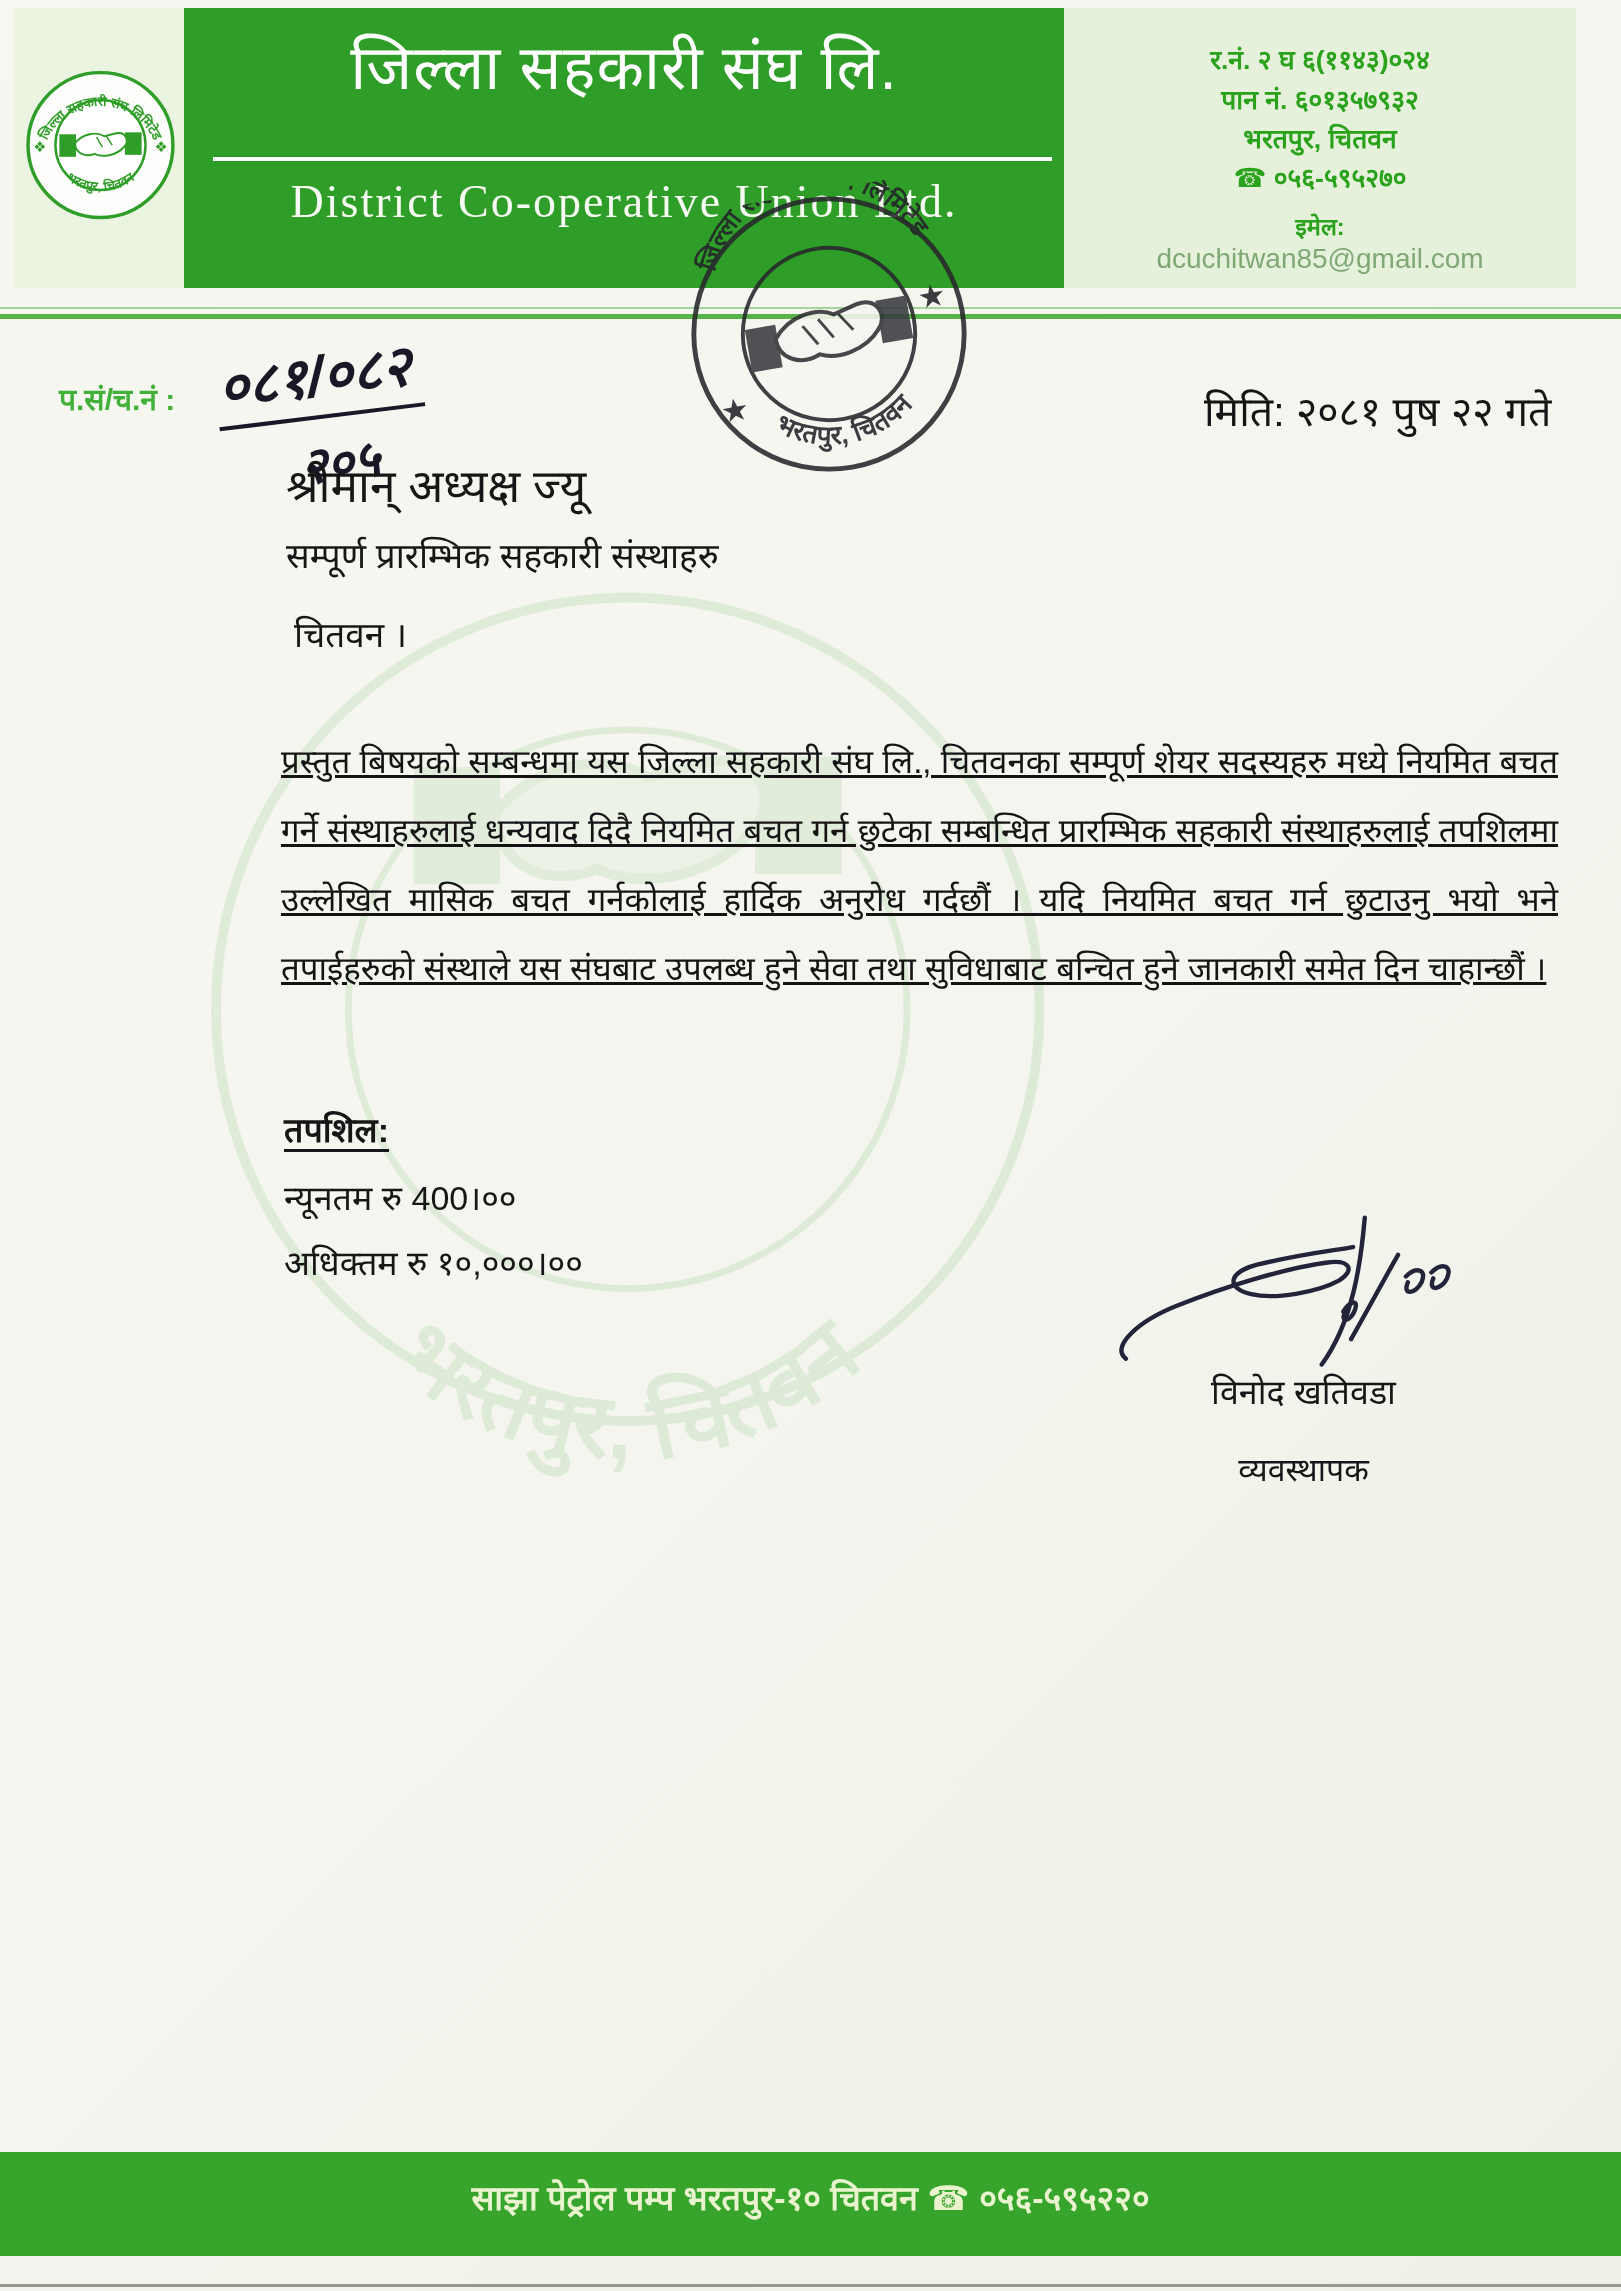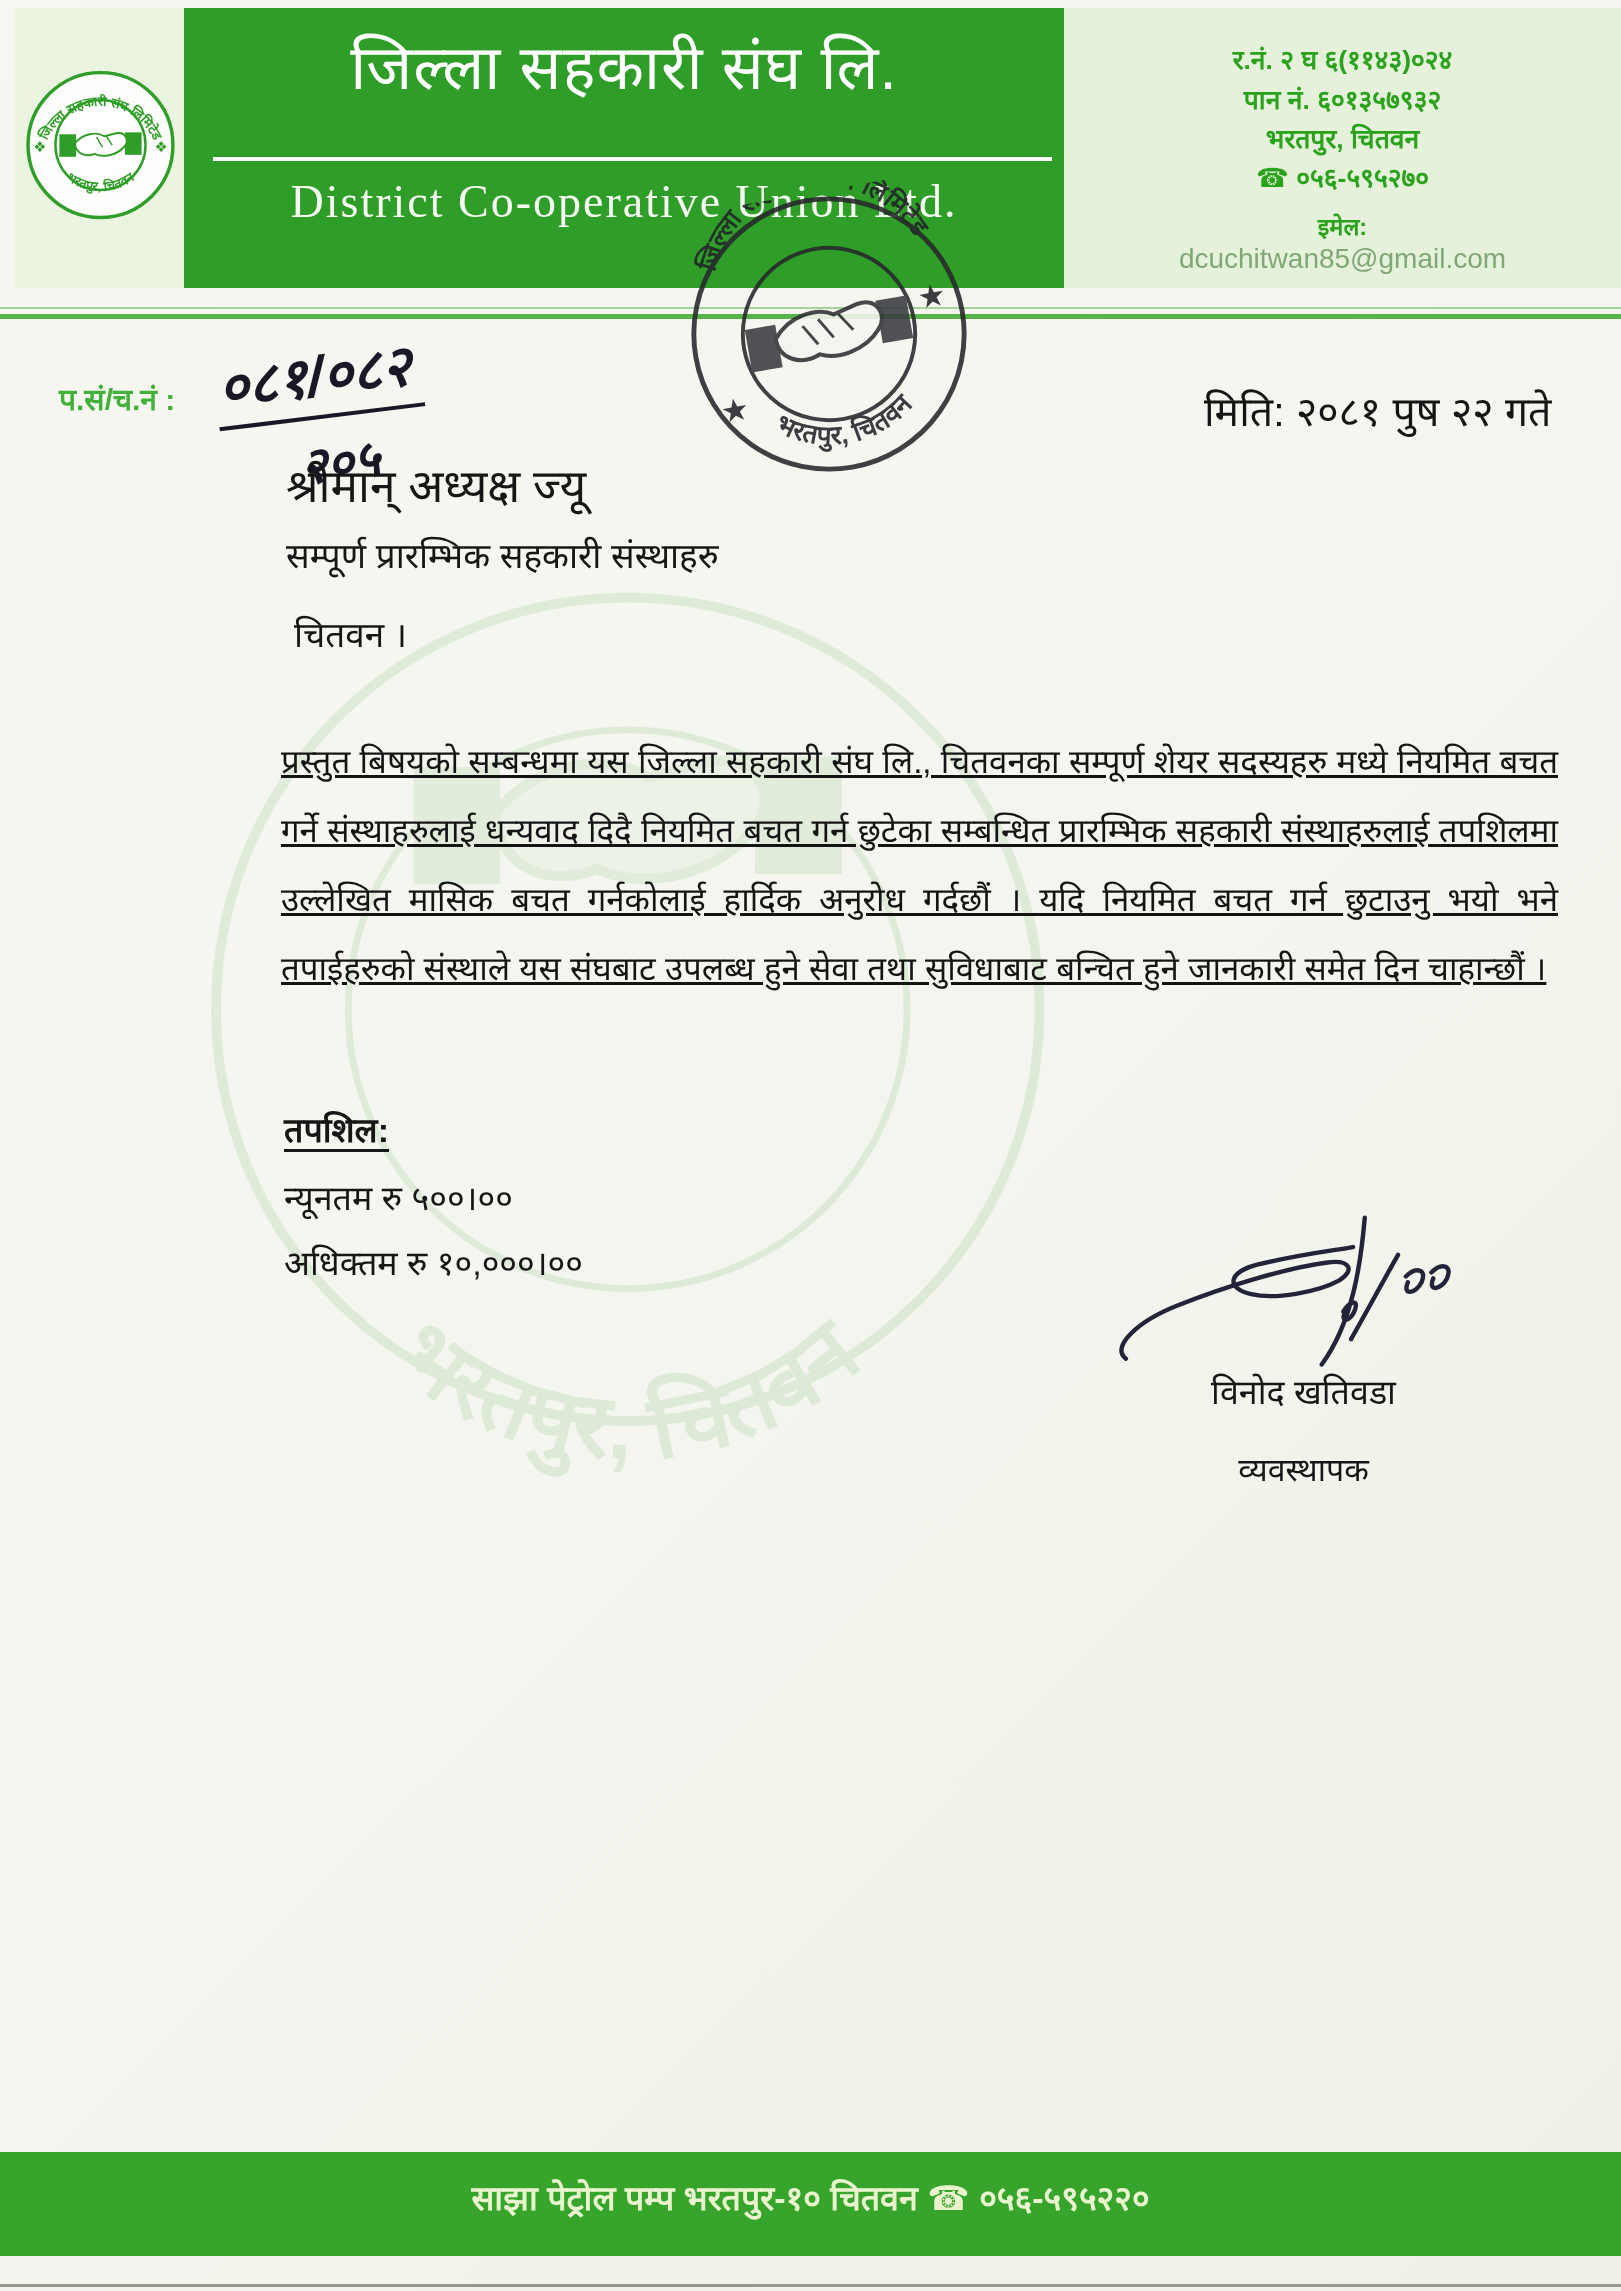--- a/index.html
+++ b/index.html
@@ -9,21 +9,21 @@
         font-family:"Liberation Sans","DejaVu Sans",sans-serif;color:#161616;}
   
   .logo-panel{position:absolute;left:13.7px;top:7.8px;width:171px;height:280px;background:#ebf4e1;}
   .band{position:absolute;left:184px;top:7.8px;width:880px;height:280px;background:#2f9e28;}
   .band-np{position:absolute;left:0;right:0;top:15.7px;text-align:center;color:#ffffff;
            font-size:62px;font-weight:400;letter-spacing:1px;}
   .band-rule{position:absolute;left:29px;right:11.8px;top:149px;height:3.9px;background:#ffffff;}
   .band-en{position:absolute;left:0;right:0;top:167px;text-align:center;color:#f6faf2;
            font-size:46px;font-family:"Liberation Serif","DejaVu Serif",serif;letter-spacing:2px;}
   .info-box{position:absolute;left:1064px;top:7.8px;width:512px;height:280px;background:#e6f1dc;
-            color:#2aa21c;font-weight:700;text-align:center;padding-left:45px;}
+            color:#2aa21c;font-weight:700;text-align:center;}
   .info-line{position:absolute;left:9.8px;right:9.8px;font-size:26.5px;}
   .info-email{color:#7fa874;font-weight:400;font-size:28px;}
   .sep{position:absolute;left:0;top:314px;width:100%;height:4.9px;background:#58b44a;}
   .sep2{position:absolute;left:0;top:307px;width:100%;height:2px;background:#a5d49b;}
   
   .stamp{position:absolute;left:684px;top:192px;width:290px;height:284px;transform:rotate(-10deg);opacity:.88;}
   
   .ref-label{position:absolute;left:59px;top:378px;font-size:30px;font-weight:700;color:#43b139;}
   .ref-hand{position:absolute;left:214px;top:335px;font-size:57px;font-weight:700;font-style:italic;
             color:#191827;transform:rotate(-7deg);border-bottom:4.9px solid #191827;padding:0 9.8px 2px 3.9px;}
@@ -148,21 +148,21 @@
     </text>
   </svg>
 
   <div class="to1">श्रीमान् अध्यक्ष ज्यू</div>
   <div class="to2">सम्पूर्ण प्रारम्भिक सहकारी संस्थाहरु</div>
   <div class="to3">चितवन ।</div>
 
   <div class="body-par">प्रस्तुत बिषयको सम्बन्धमा यस जिल्ला सहकारी संघ लि., चितवनका सम्पूर्ण शेयर सदस्यहरु मध्ये नियमित बचत गर्ने संस्थाहरुलाई धन्यवाद दिदै नियमित बचत गर्न छुटेका सम्बन्धित प्रारम्भिक सहकारी संस्थाहरुलाई तपशिलमा उल्लेखित मासिक बचत गर्नकोलाई हार्दिक अनुरोध गर्दछौं । यदि नियमित बचत गर्न छुटाउनु भयो भने तपाईहरुको संस्थाले यस संघबाट उपलब्ध हुने सेवा तथा सुविधाबाट बन्चित हुने जानकारी समेत दिन चाहान्छौं ।</div>
 
   <div class="details-label">तपशिल:</div>
-  <div class="detail-min">न्यूनतम रु ५००।००</div>
+  <div class="detail-min">न्यूनतम रु 400।००</div>
   <div class="detail-max">अधिक्तम रु १०,०००।००</div>
 
   <svg class="sig-svg" viewBox="0 0 360 190">
     <g fill="none" stroke="#23243a" stroke-width="4.5" stroke-linecap="round">
       <path d="M 18 158 C 2 146 30 120 70 104 C 120 84 180 66 222 60 C 248 56 252 68 236 78 C 214 90 170 98 146 92 C 120 86 122 70 152 62 C 192 52 226 48 250 44"></path>
       <path d="M 262 14 C 258 60 250 120 218 164"></path>
       <path d="M 240 110 C 246 100 256 96 252 108 C 248 120 236 122 242 110"></path>
       <path d="M 296 52 C 280 80 264 110 248 138"></path>
       <path d="M 304 74 C 314 64 326 66 320 80 C 314 92 300 94 306 80 M 330 70 C 340 60 352 62 346 76 C 340 88 326 90 332 76"></path>
     </g>

